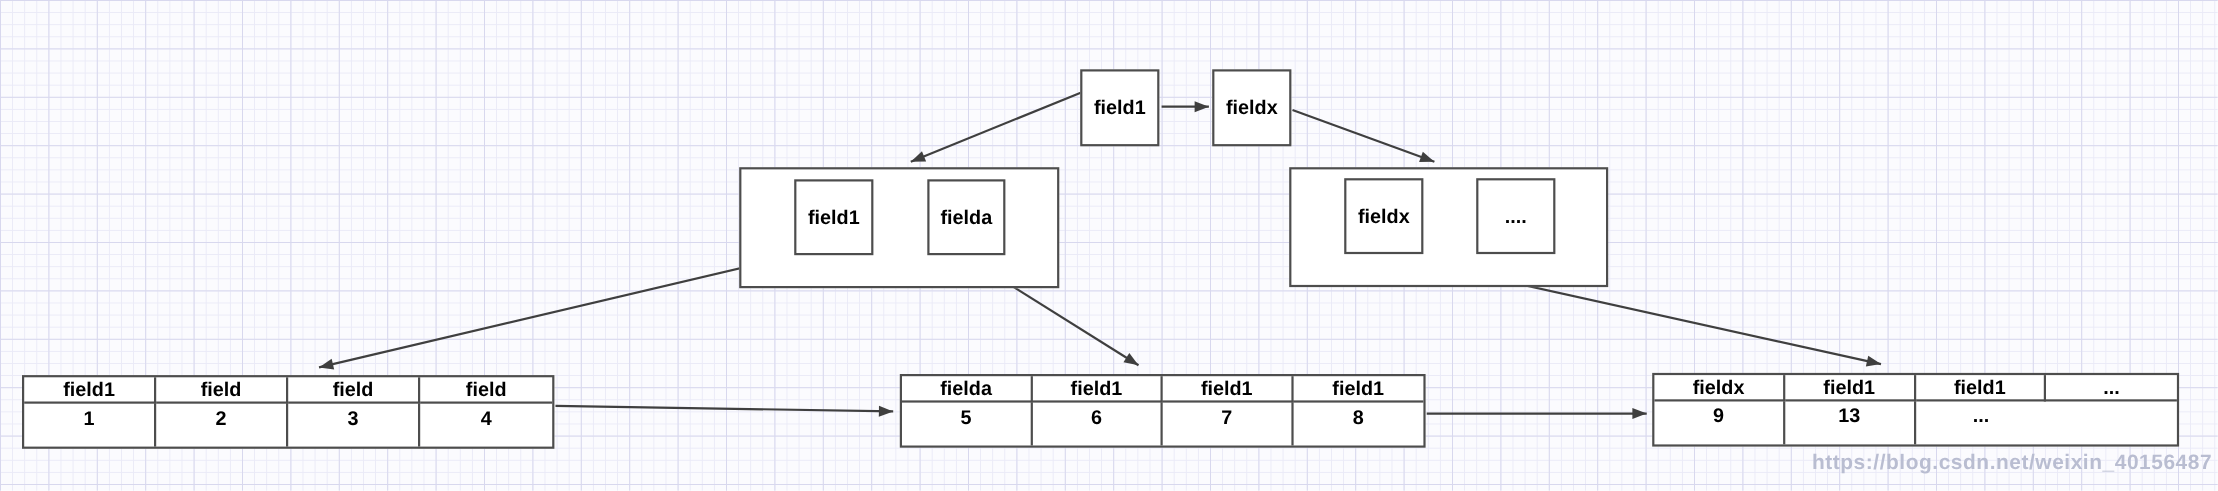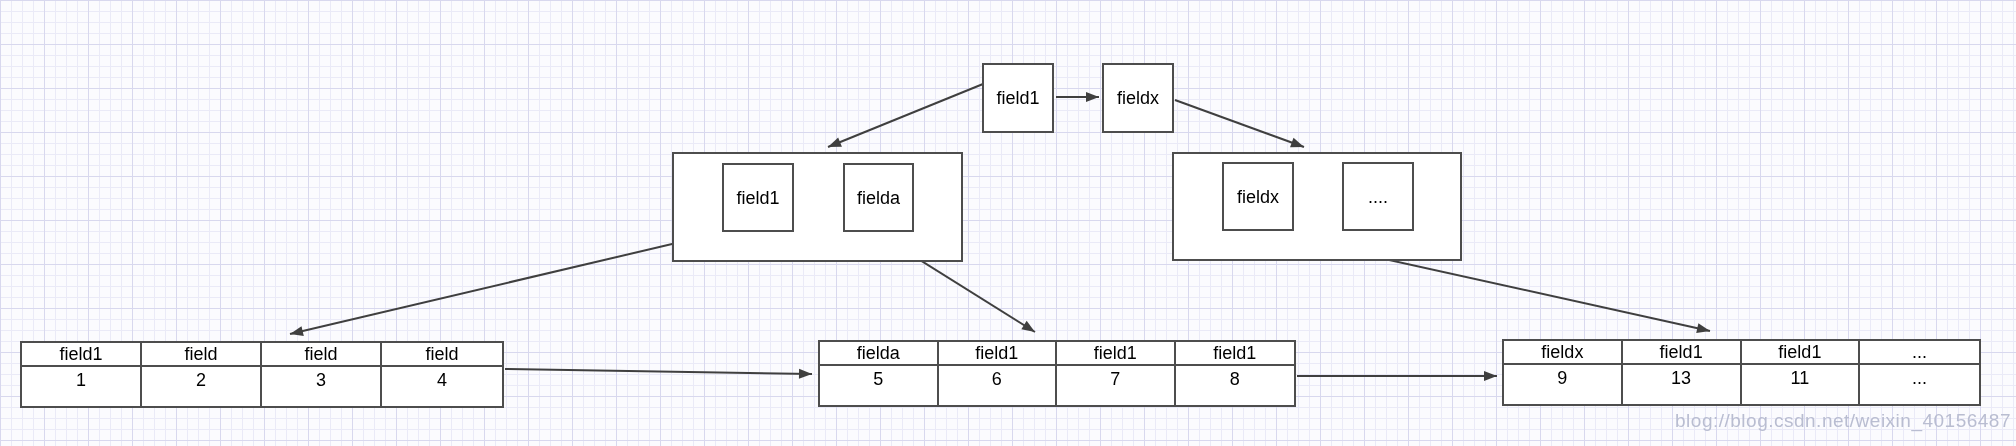--- a/index.html
+++ b/index.html
@@ -16,20 +16,21 @@
   body{font-family:"Liberation Sans", sans-serif; color:var(--text);}
   .canvas{
     position:relative; width:2016px; height:446px; overflow:hidden;
     background-color:var(--bg);
     background-image:
       linear-gradient(to right, var(--grid-major) 1px, transparent 1px),
       linear-gradient(to bottom, var(--grid-major) 1px, transparent 1px),
       linear-gradient(to right, var(--grid-minor) 1px, transparent 1px),
       linear-gradient(to bottom, var(--grid-minor) 1px, transparent 1px);
     background-size:44px 44px, 44px 44px, 11px 11px, 11px 11px;
+    font-weight:bold;
   }
   .wires{position:absolute; left:0; top:0; width:2016px; height:446px; pointer-events:none;}
   .wires line{stroke:var(--line); stroke-width:2;}
   .wires .ah{fill:var(--line);}
   .group{
     position:absolute; background:var(--box-fill);
     border:2px solid var(--box-border); box-sizing:border-box;
   }
   .nbox{
     position:absolute; background:var(--box-fill);
@@ -121,19 +122,18 @@
     <div class="cell val c4">8</div>
   </div>
 
   <div class="ltable" style="left:1502px; top:339px; width:479px;">
     <div class="cell head c1">fieldx</div>
     <div class="cell head c2">field1</div>
     <div class="cell head c3">field1</div>
     <div class="cell head c4">...</div>
     <div class="cell val c1">9</div>
     <div class="cell val c2">13</div>
-    <div class="cell val c3">11</div>
     <div class="cell val c4">...</div>
   </div>
 
-  <div class="watermark">blog://blog.csdn.net/weixin_40156487</div>
+  <div class="watermark">https://blog.csdn.net/weixin_40156487</div>
 
 </div>
 
 </body></html>

